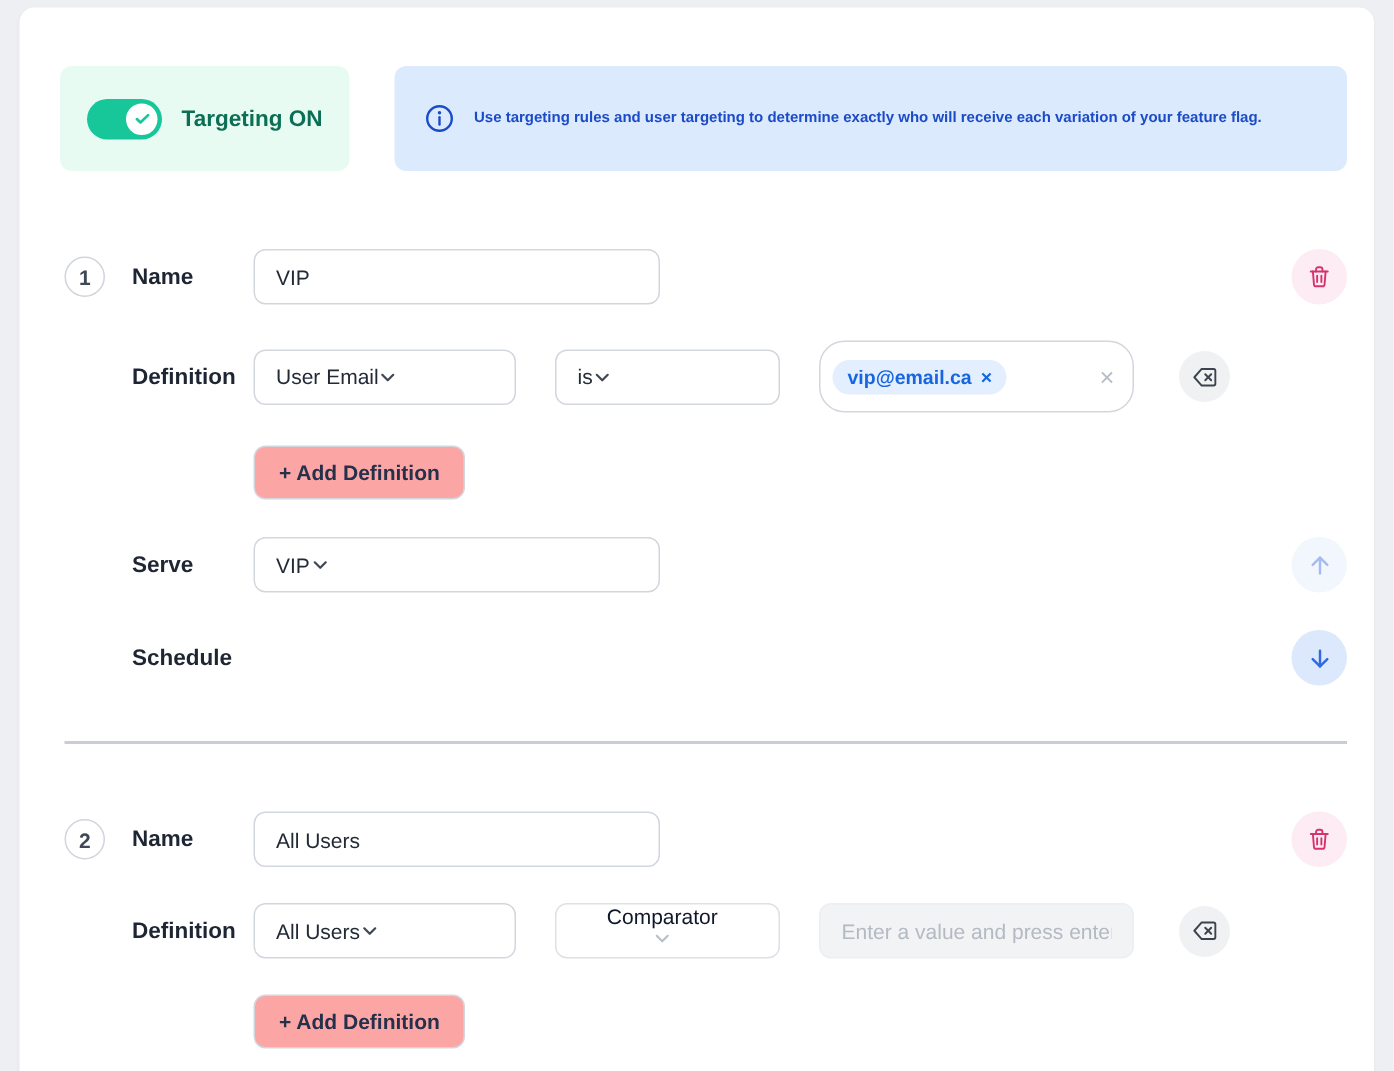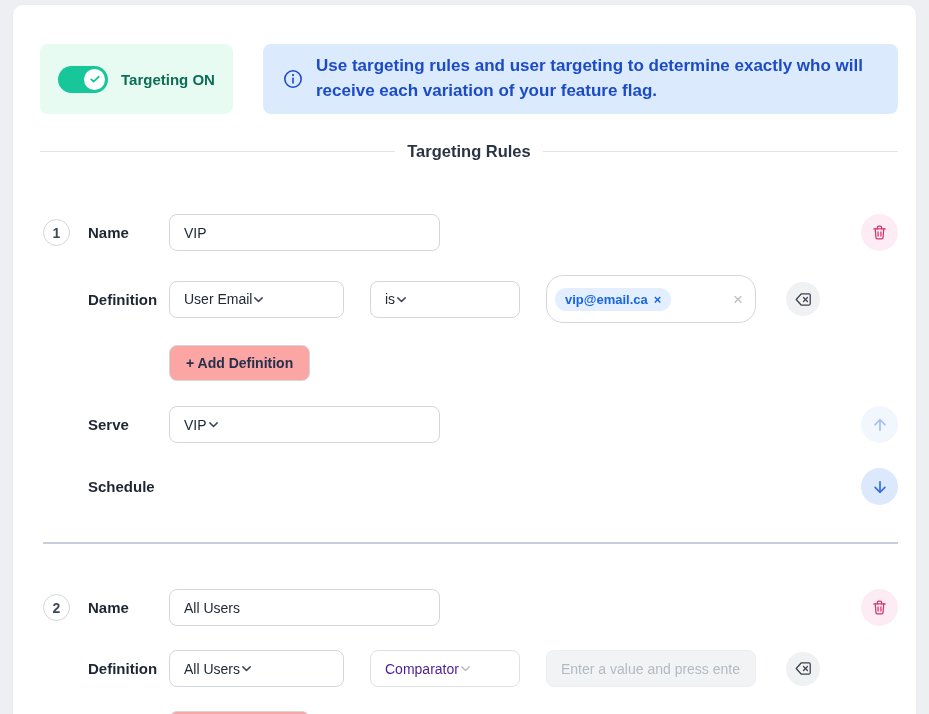--- a/index.html
+++ b/index.html
@@ -36,21 +36,21 @@
     display: flex; align-items: center; justify-content: center;
   }
   .toggle-label { font-size: 15px; font-weight: 600; color: #0b6e55; }
   .info-banner {
     flex: 1; height: 70px; background: #dbeafc; border-radius: 8px;
     display: flex; align-items: center; gap: 13px; padding: 0 16px 0 20px;
     color: #1c4bc8;
   }
   .info-icon { flex: 0 0 20px; height: 20px; display: flex; }
   .info-text {
-    font-size: 17px; font-weight: 600; line-height: 1.45;
+    font-size: 10px; font-weight: 600; line-height: 1.45;
     color: #1c4bc8; max-width: 560px;
   }
   
   .section-title-row {
     margin-top: 26px; display: flex; align-items: center; gap: 12px; height: 22px;
   }
   .section-title-row .line { flex: 1; height: 1px; background: #e0e4e9; }
   .section-title { font-size: 16.5px; font-weight: 700; color: #2b3444; white-space: nowrap; }
   
   .rule-row { display: flex; align-items: center; min-height: 37px; }
@@ -80,21 +80,21 @@
     font-family: "Liberation Sans", sans-serif; outline: none;
   }
   .text-input::placeholder { color: #b3bac3; }
   .text-input:disabled { background: #f2f3f5; border-color: #eceef1; }
   .dropdown {
     height: 37px; border: 1px solid #d2d7de; border-radius: 8px; background: #fff;
     padding: 0 21px 0 14px; display: flex; align-items: center; justify-content: flex-start;
     font-size: 14px; color: #222a36; cursor: pointer;
   }
   .dropdown .chev { color: #3f4754; flex: 0 0 13px; }
-  .dropdown.disabled { border-color: #dde1e6; color: #4c1d95; cursor: default; }
+  .dropdown.disabled { border-color: #dde1e6; color: #0f172a; cursor: default; flex-direction: column; }
   .dropdown.disabled .chev { color: #b9c0c8; }
   
   .tag-input {
     height: 48px; border: 1px solid #d2d7de; border-radius: 17px; background: #fff;
     display: flex; align-items: center; padding: 0 12px 0 8px; cursor: text;
   }
   .chip {
     background: #e3eefe; color: #1766e0; border-radius: 13px;
     padding: 4px 10px; font-size: 13px; font-weight: 600;
     display: flex; align-items: center; gap: 6px; cursor: default;
@@ -139,25 +139,20 @@
         <svg width="20" height="20" viewBox="0 0 20 20">
             <circle cx="10" cy="10" r="8.2" fill="none" stroke="currentColor" stroke-width="1.6"></circle>
             <line x1="10" y1="9.2" x2="10" y2="14" stroke="currentColor" stroke-width="1.6" stroke-linecap="round"></line>
             <circle cx="10" cy="6.1" r="1.15" fill="currentColor"></circle>
           </svg>
       </span>
       <p class="info-text">Use targeting rules and user targeting to determine exactly who will receive each variation of your feature flag.</p>
     </div>
   </div>
 
-  <div class="section-title-row">
-    <div class="line"></div>
-    <h2 class="section-title">Targeting Rules</h2>
-    <div class="line"></div>
-  </div>
 
   <section>
 
     <div class="rule-row mt-52">
       <div class="cell-num">
         <div class="num-circle">1</div>
       </div>
       <div class="cell-label">Name</div>
       <div class="controls">
         <input type="text" class="text-input w-lg" value="VIP" style="">

